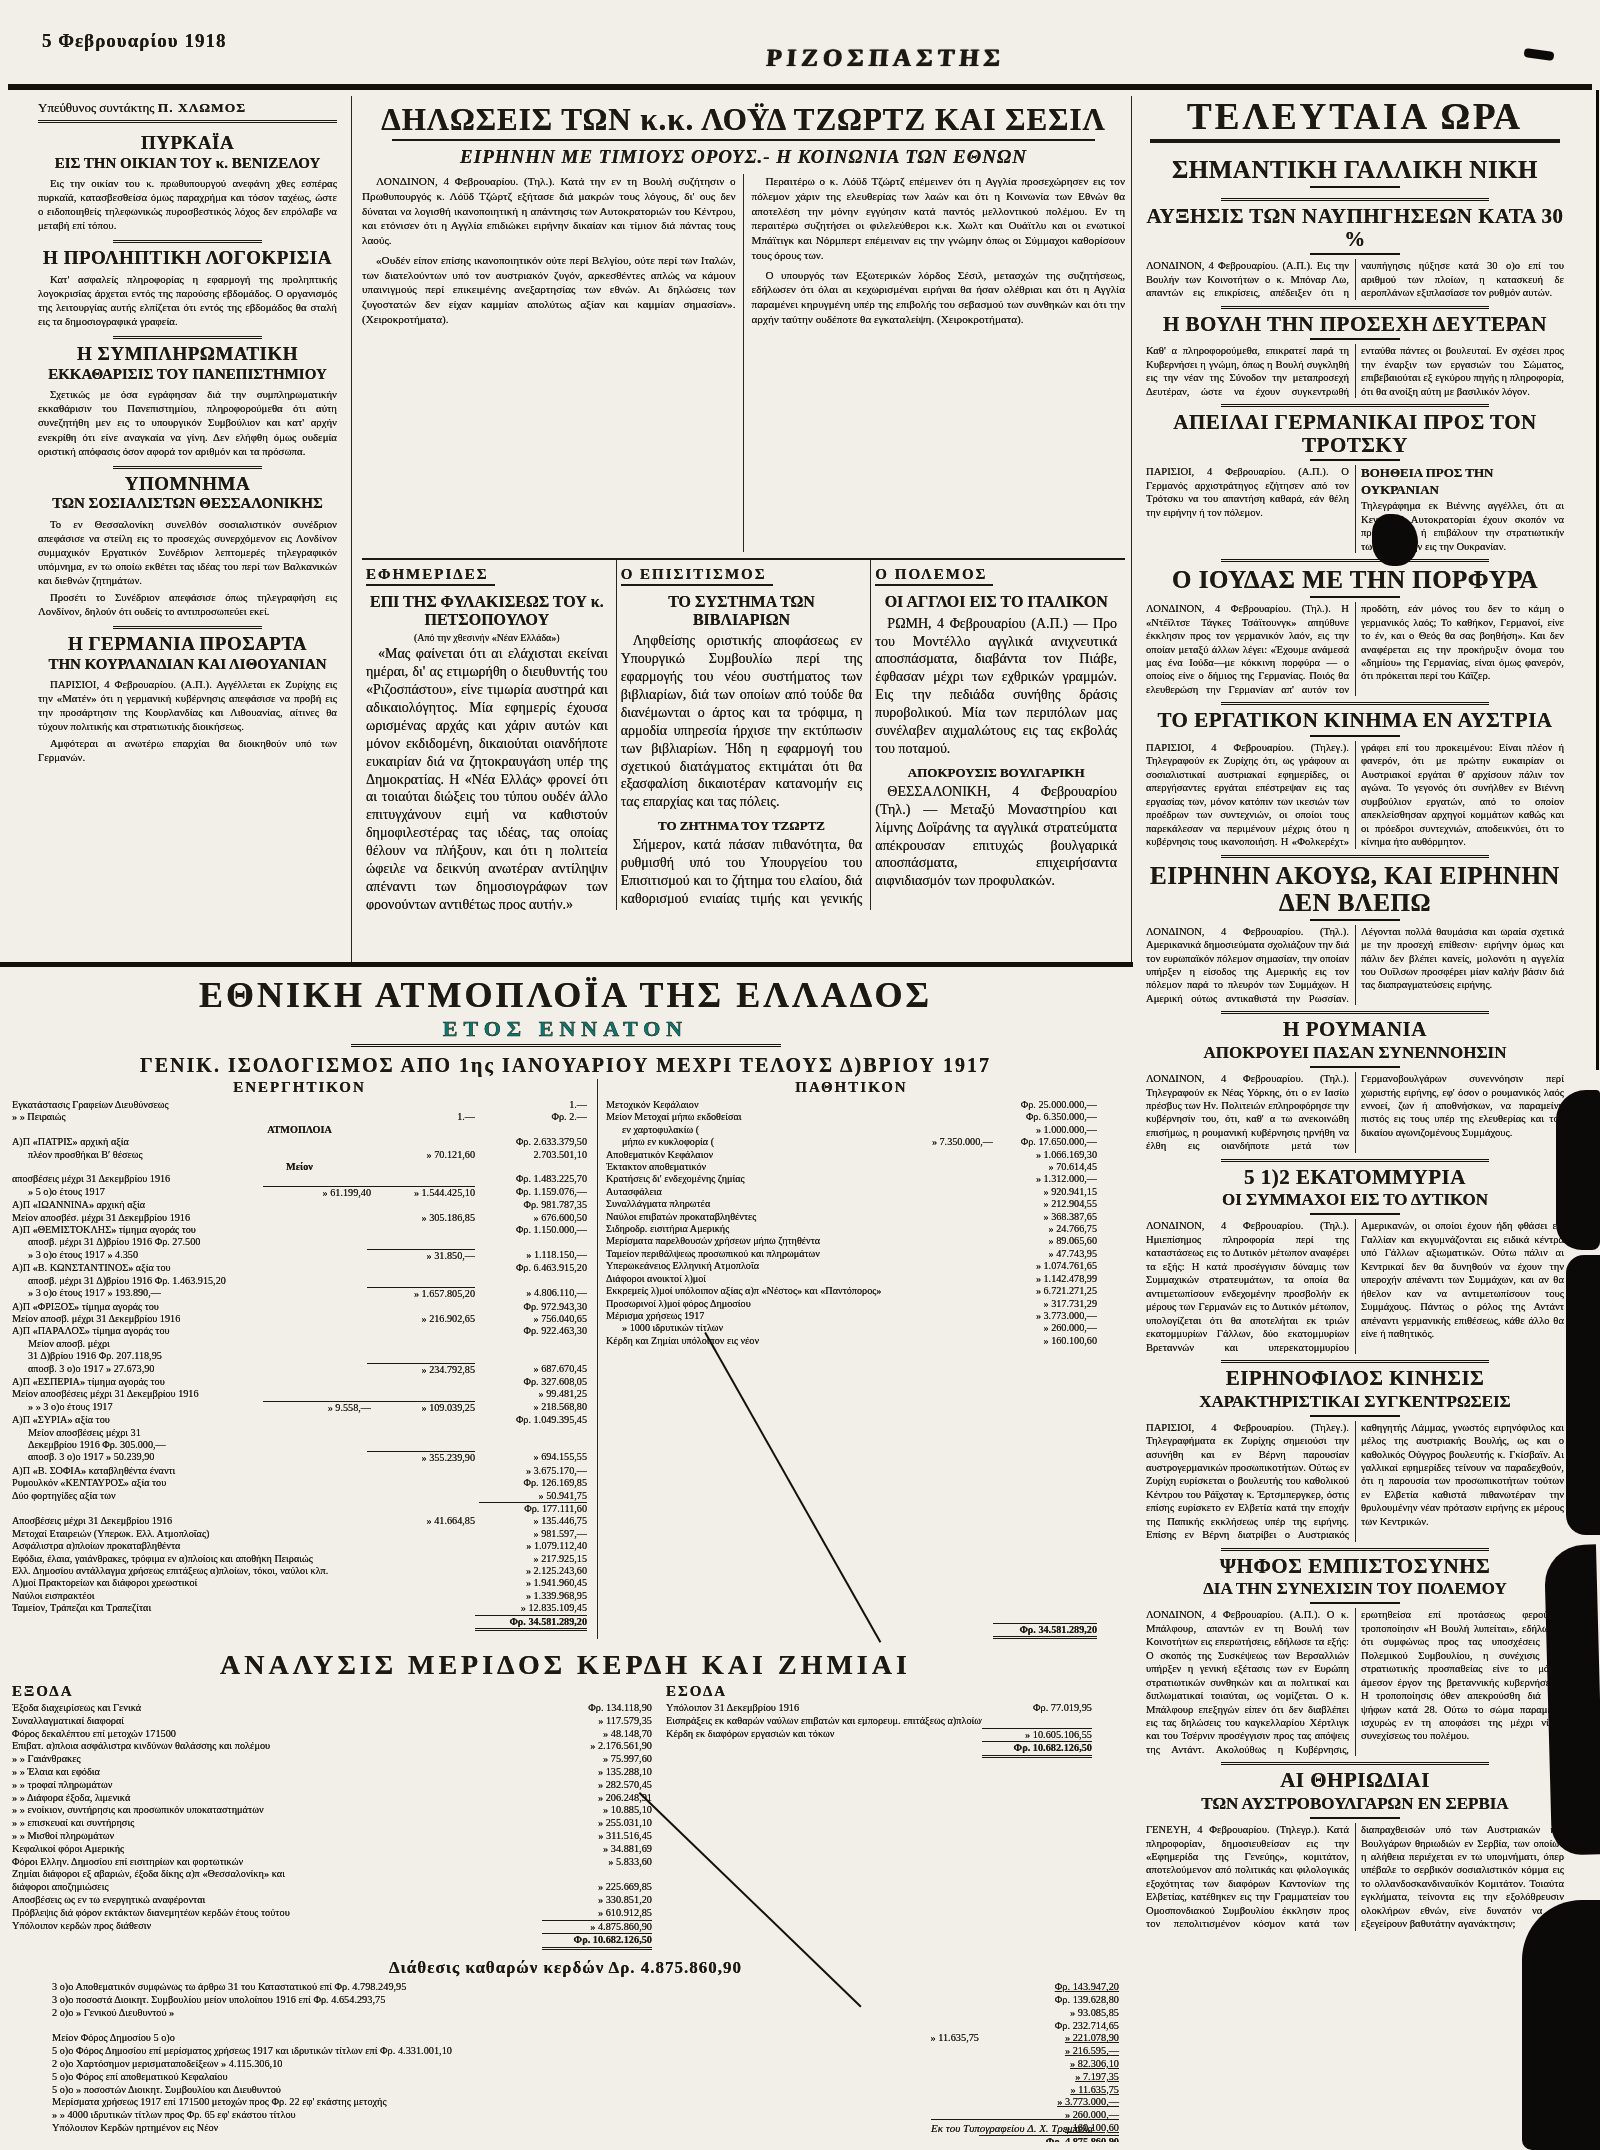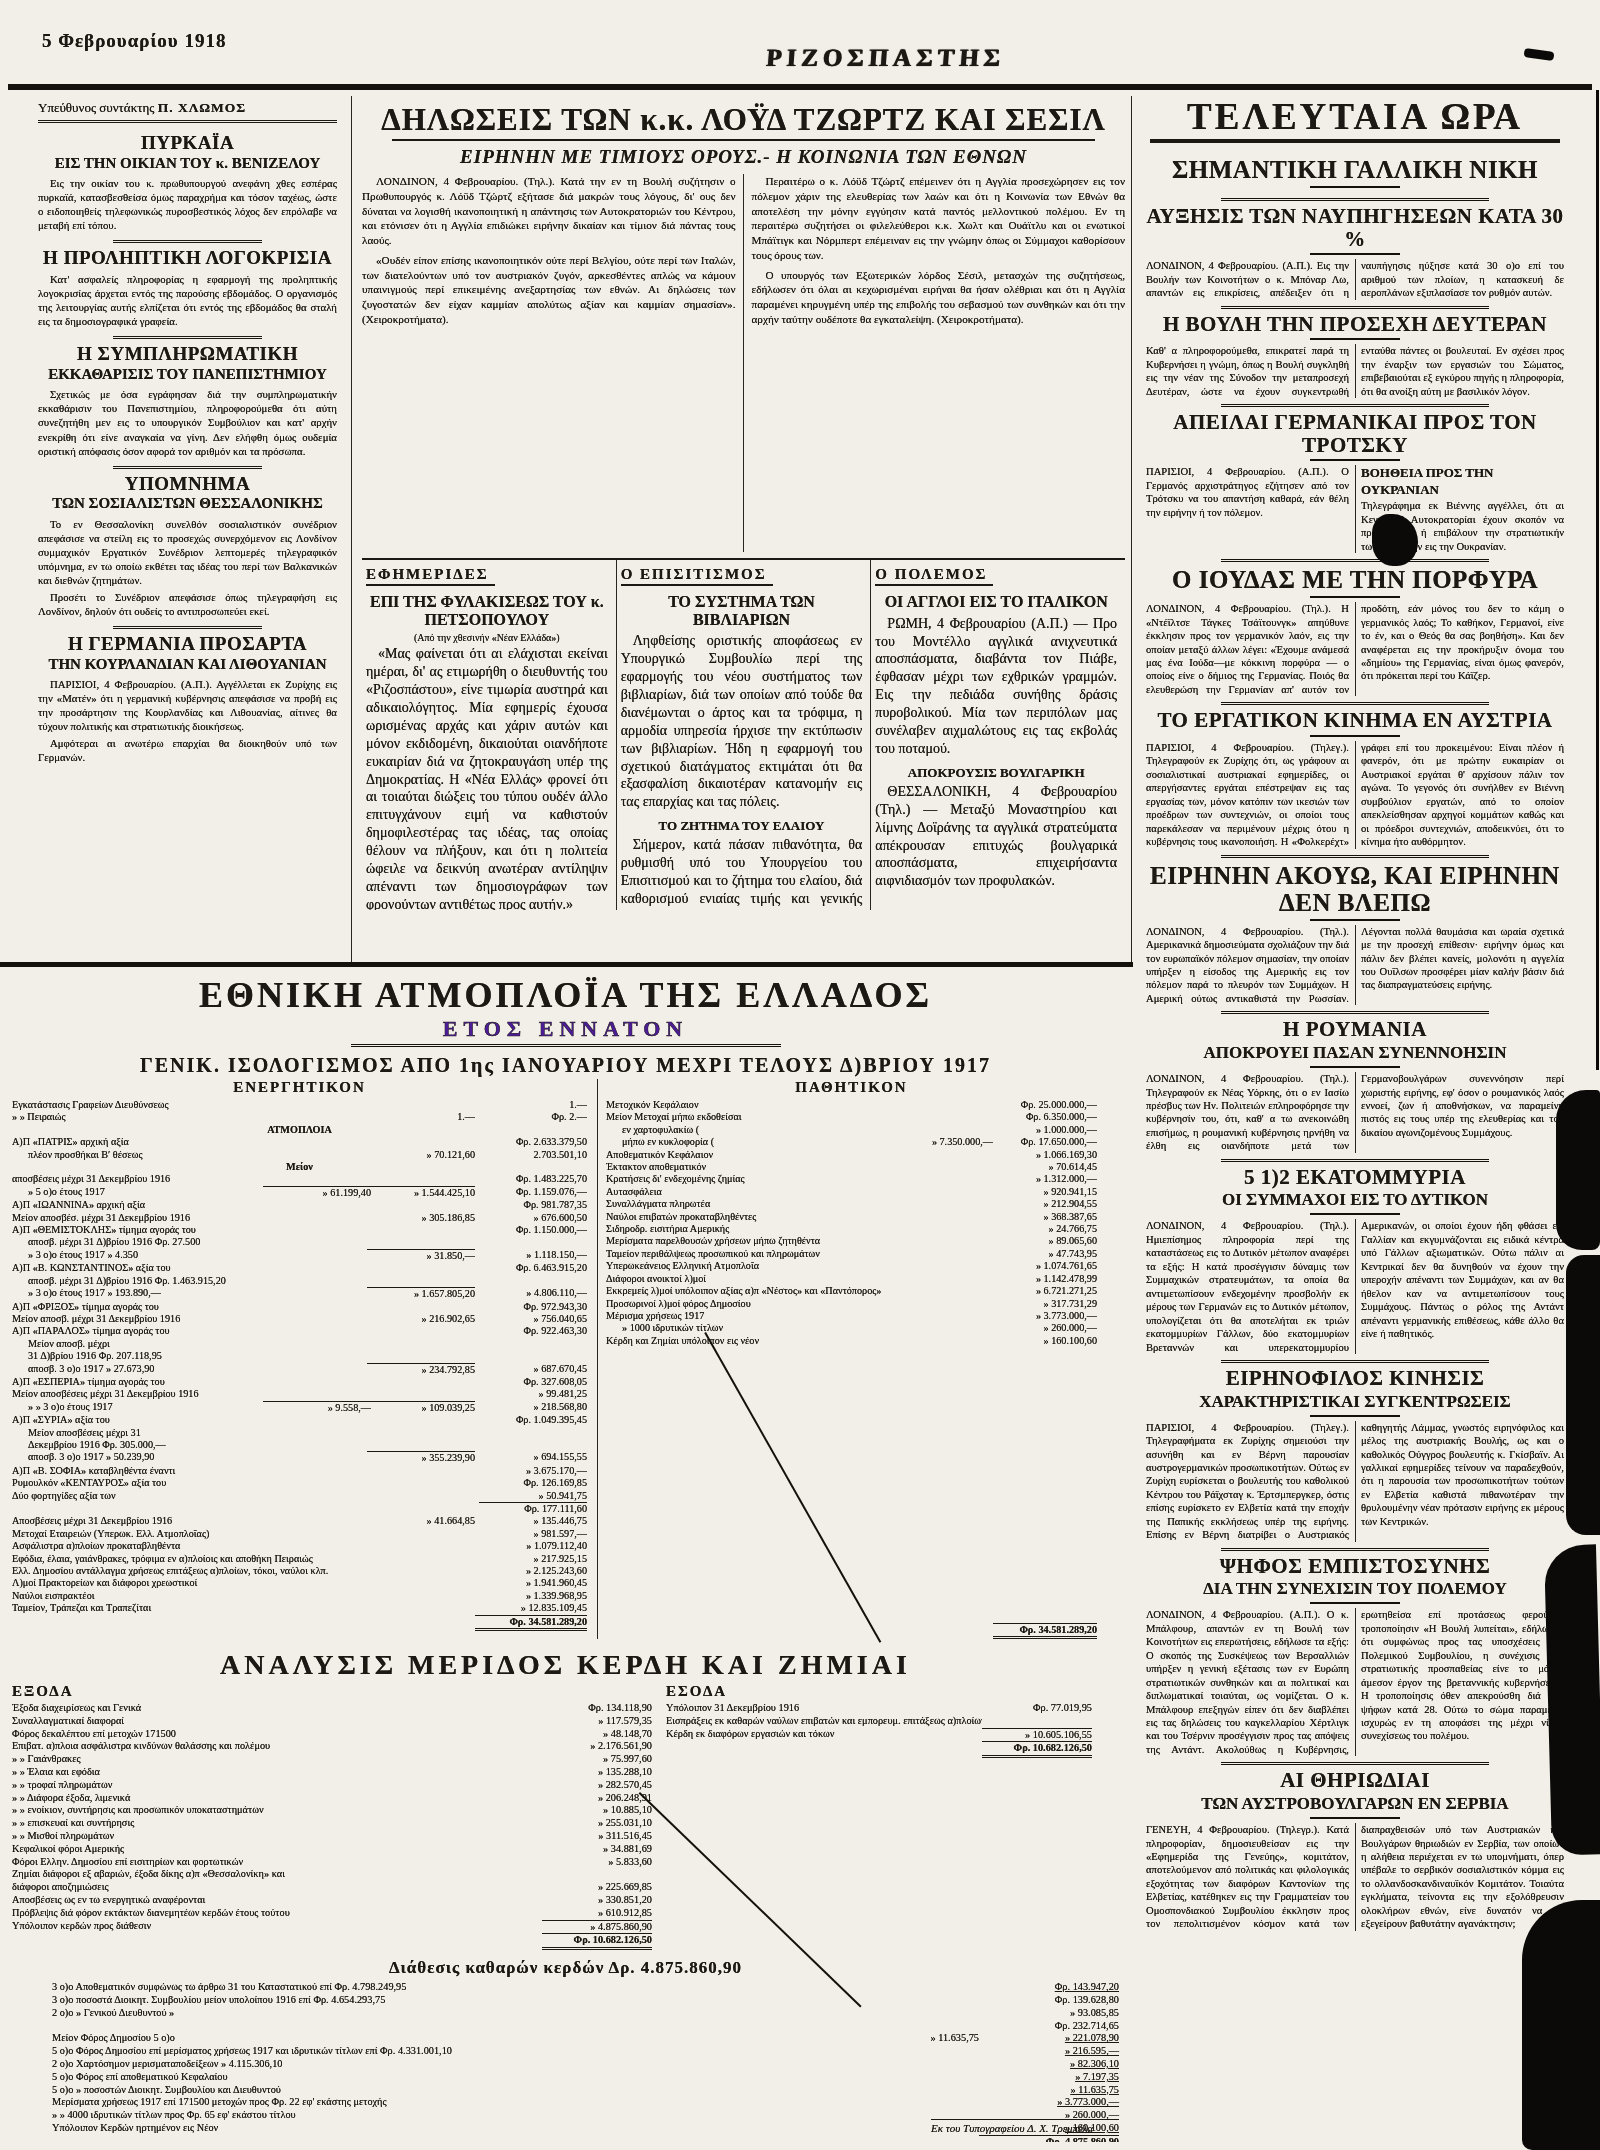--- a/index.html
+++ b/index.html
@@ -45,21 +45,21 @@
   .lh-art .t1{font-size:21px;font-weight:bold;text-align:center;line-height:1.08;margin:0;letter-spacing:.5px;}
   .lh-art.big .t1{font-size:25px;}
   .lh-art .t2{font-size:17px;font-weight:bold;text-align:center;margin:2px 0 2px;}
   .lh-art .tbar{width:90px;border-top:2px solid #14110d;margin:3px auto 4px;}
   .lh-art .bd{font-size:10.6px;line-height:1.27;text-align:justify;column-count:2;column-gap:12px;column-rule:1px solid #2a251f;margin-top:2px;}
   .lh-art .h2{font-size:13px;font-weight:bold;text-align:left;margin:4px 0 1px;}
   
   .fin{position:absolute;top:962px;left:0;width:1133px;height:1180px;border-top:5px solid #14110d;background:#f1efe7;padding:6px 14px 0 12px;overflow:hidden;}
   .fin-name{font-size:36px;font-weight:bold;text-align:center;letter-spacing:3px;margin:4px 0 0;line-height:1;}
   .fin-year{width:430px;margin:3px auto 0;text-align:center;font-size:22px;font-weight:bold;letter-spacing:6px;
-            border-bottom:3px double #14110d;padding-bottom:2px;color:#4c1d95;-webkit-text-stroke:.4px #2a251f;}
+            border-bottom:3px double #14110d;padding-bottom:2px;color:#0f766e;-webkit-text-stroke:.4px #2a251f;}
   .fin-stmt{font-size:20px;font-weight:bold;text-align:center;letter-spacing:2px;margin:7px 0 2px;}
   .bs{display:flex;margin-top:2px;}
   .bs-half{display:flex;flex-direction:column;height:560px;}
   .bs-left{width:585px;padding-right:10px;}
   .bs-right{width:500px;padding-left:8px;border-left:1px solid #2a251f;}
   .bs-head{font-size:15px;font-weight:bold;text-align:center;letter-spacing:2px;margin:0 0 3px;}
   .bs-row{display:flex;font-size:10.2px;line-height:12.4px;min-height:12.4px;}
   .bs-row .lbl{flex:1;white-space:nowrap;overflow:hidden;}
   .bs-row .c{text-align:right;white-space:nowrap;}
   .bs-left .c1{width:108px;}.bs-left .c2{width:104px;}.bs-left .c3{width:112px;}
@@ -163,21 +163,21 @@
           <p class="bd">«Μας φαίνεται ότι αι ελάχισται εκείναι ημέραι, δι' ας ετιμωρήθη ο διευθυντής του «Ριζοσπάστου», είνε τιμωρία αυστηρά και αδικαιολόγητος. Μία εφημερίς έχουσα ωρισμένας αρχάς και χάριν αυτών και μόνον εκδιδομένη, δικαιούται οιανδήποτε ευκαιρίαν διά να ζητοκραυγάση υπέρ της Δημοκρατίας. Η «Νέα Ελλάς» φρονεί ότι αι τοιαύται διώξεις του τύπου ουδέν άλλο επιτυγχάνουν ειμή να καθιστούν δημοφιλεστέρας τας ιδέας, τας οποίας θέλουν να πλήξουν, και ότι η πολιτεία ώφειλε να δεικνύη ανωτέραν αντίληψιν απέναντι των δημοσιογράφων των φρονούντων αντιθέτως προς αυτήν.»</p>
           
           
         </div>
 
         <div class="subcol" style="flex:1;">
           <div class="sc-kicker">Ο ΕΠΙΣΙΤΙΣΜΟΣ</div>
           <div class="sc-head">ΤΟ ΣΥΣΤΗΜΑ ΤΩΝ ΒΙΒΛΙΑΡΙΩΝ</div>
           
           <p class="bd">Ληφθείσης οριστικής αποφάσεως εν Υπουργικώ Συμβουλίω περί της εφαρμογής του νέου συστήματος των βιβλιαρίων, διά των οποίων από τούδε θα διανέμωνται ο άρτος και τα τρόφιμα, η αρμοδία υπηρεσία ήρχισε την εκτύπωσιν των βιβλιαρίων. Ήδη η εφαρμογή του σχετικού διατάγματος εκτιμάται ότι θα εξασφαλίση δικαιοτέραν κατανομήν εις τας επαρχίας και τας πόλεις.</p>
-          <div class="h2">ΤΟ ΖΗΤΗΜΑ ΤΟΥ ΕΛΑΙΟΥ</div>
+          <div class="h2">ΤΟ ΖΗΤΗΜΑ ΤΟΥ ΤΖΩΡΤΖ</div>
           <p class="bd">Σήμερον, κατά πάσαν πιθανότητα, θα ρυθμισθή υπό του Υπουργείου του Επισιτισμού και το ζήτημα του ελαίου, διά καθορισμού ενιαίας τιμής και γενικής διατιμήσεως υπέρ του καταναλωτού.</p>
         </div>
 
         <div class="subcol" style="flex:1;">
           <div class="sc-kicker">Ο ΠΟΛΕΜΟΣ</div>
           <div class="sc-head">ΟΙ ΑΓΓΛΟΙ ΕΙΣ ΤΟ ΙΤΑΛΙΚΟΝ</div>
           
           <p class="bd">ΡΩΜΗ, 4 Φεβρουαρίου (Α.Π.) — Προ του Μοντέλλο αγγλικά ανιχνευτικά αποσπάσματα, διαβάντα τον Πιάβε, έφθασαν μέχρι των εχθρικών γραμμών. Εις την πεδιάδα συνήθης δράσις πυροβολικού. Μία των περιπόλων μας συνέλαβεν αιχμαλώτους εις τας εκβολάς του ποταμού.</p>
           <div class="h2">ΑΠΟΚΡΟΥΣΙΣ ΒΟΥΛΓΑΡΙΚΗ</div>
           <p class="bd">ΘΕΣΣΑΛΟΝΙΚΗ, 4 Φεβρουαρίου (Τηλ.) — Μεταξύ Μοναστηρίου και λίμνης Δοϊράνης τα αγγλικά στρατεύματα απέκρουσαν επιτυχώς βουλγαρικά αποσπάσματα, επιχειρήσαντα αιφνιδιασμόν των προφυλακών.</p>

